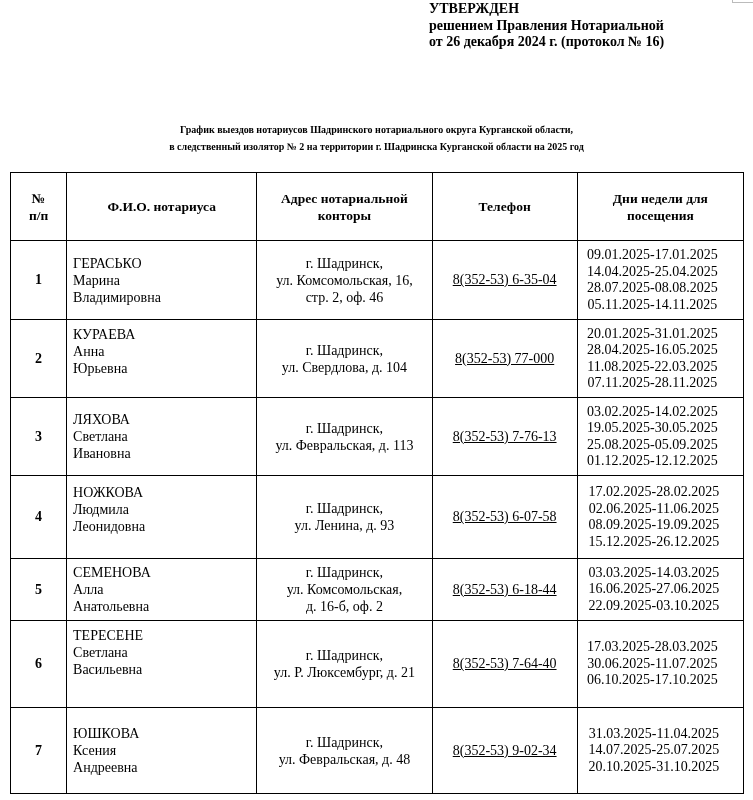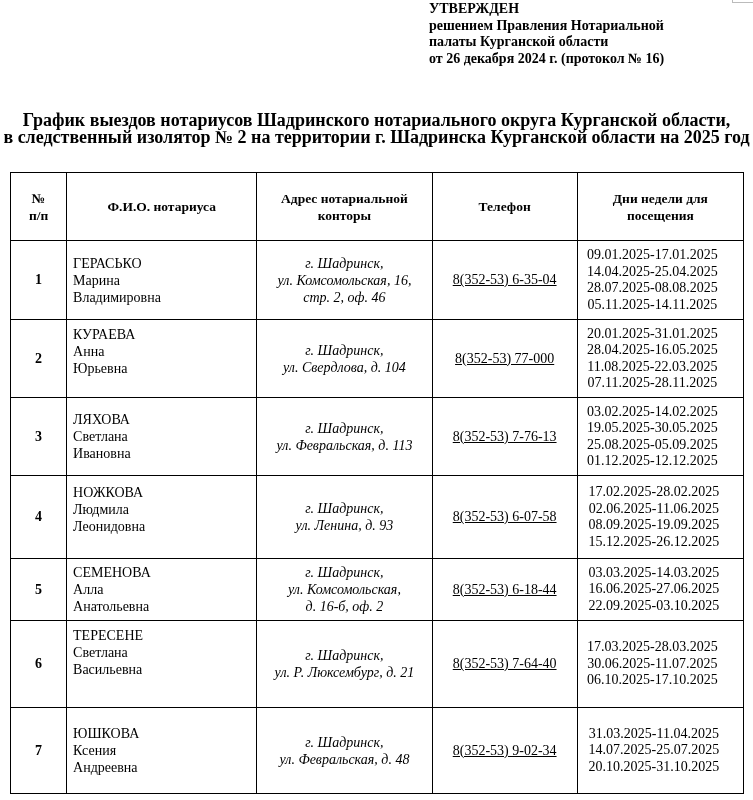--- a/index.html
+++ b/index.html
@@ -30,24 +30,24 @@
       top: 0;
       width: 21px;
       height: 2px;
       border-bottom: 1px solid #bbb;
       border-left: 1px solid #bbb;
     }
     .title {
       position: absolute;
       left: 0;
       width: 753px;
-      top: 112px;
-      text-align: center;
-      font-weight: bold;
-      font-size: 18px;
+      top: 121px;
+      text-align: center;
+      font-weight: bold;
+      font-size: 10px;
       line-height: 17px;
     }
     .title div { white-space: nowrap; }
     table.schedule {
       position: absolute;
       left: 10px;
       top: 172px;
       width: 734px;
       border-collapse: collapse;
       table-layout: fixed;
@@ -73,21 +73,20 @@
       text-align: center;
       font-weight: bold;
     }
     td.name {
       padding-left: 6px !important;
       line-height: 17px;
     }
     td.addr {
       text-align: center;
       line-height: 17px;
-      font-style: italic;
     }
     td.phone {
       text-align: center;
       text-decoration: underline;
     }
     td.days {
       text-align: center;
       padding-right: 16px !important;
       line-height: 16.5px;
     }
@@ -95,21 +94,20 @@
     .name-line, .addr-line, .day-line { display: block; white-space: nowrap; }
   </style>
 </head>
 <body>
 
 <div class="corner-mark"></div>
 
 <div class="approval">
   <div>УТВЕРЖДЕН</div>
   <div>решением Правления Нотариальной</div>
-  <div>палаты Курганской области</div>
   <div>от 26 декабря 2024 г. (протокол № 16)</div>
 </div>
 
 <div class="title">
   <div>График выездов нотариусов Шадринского нотариального округа Курганской области,</div>
   <div>в следственный изолятор № 2 на территории г. Шадринска Курганской области на 2025 год</div>
 </div>
 
 <table class="schedule">
   <colgroup>

